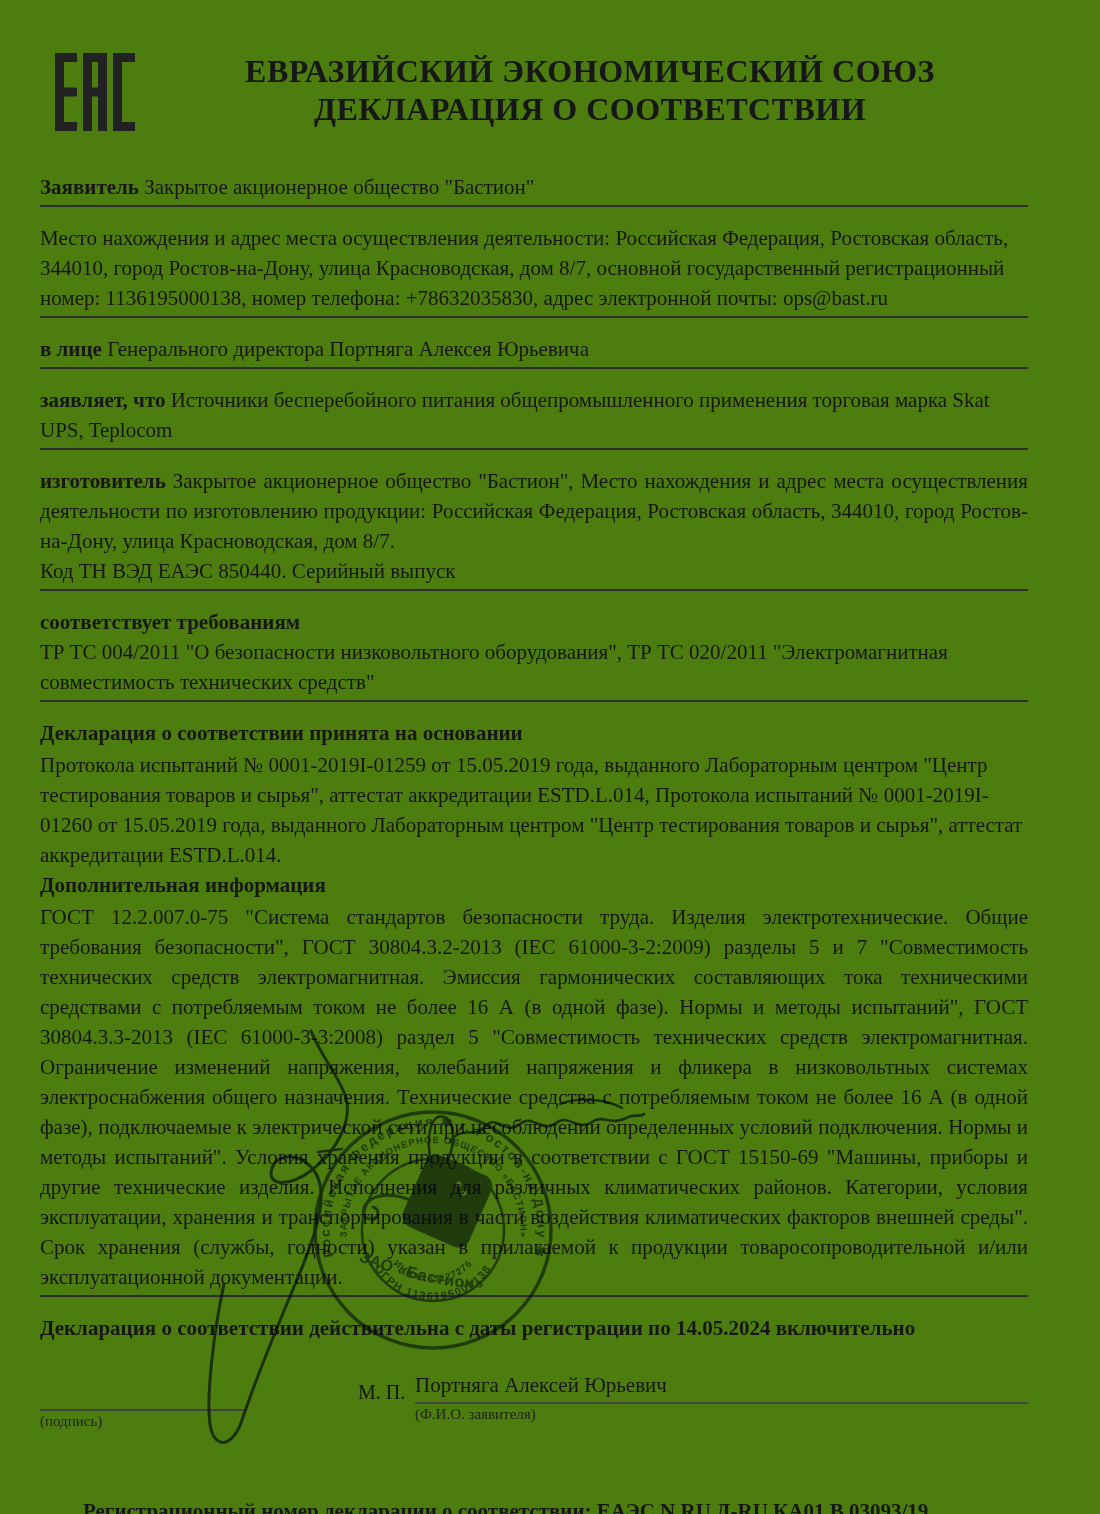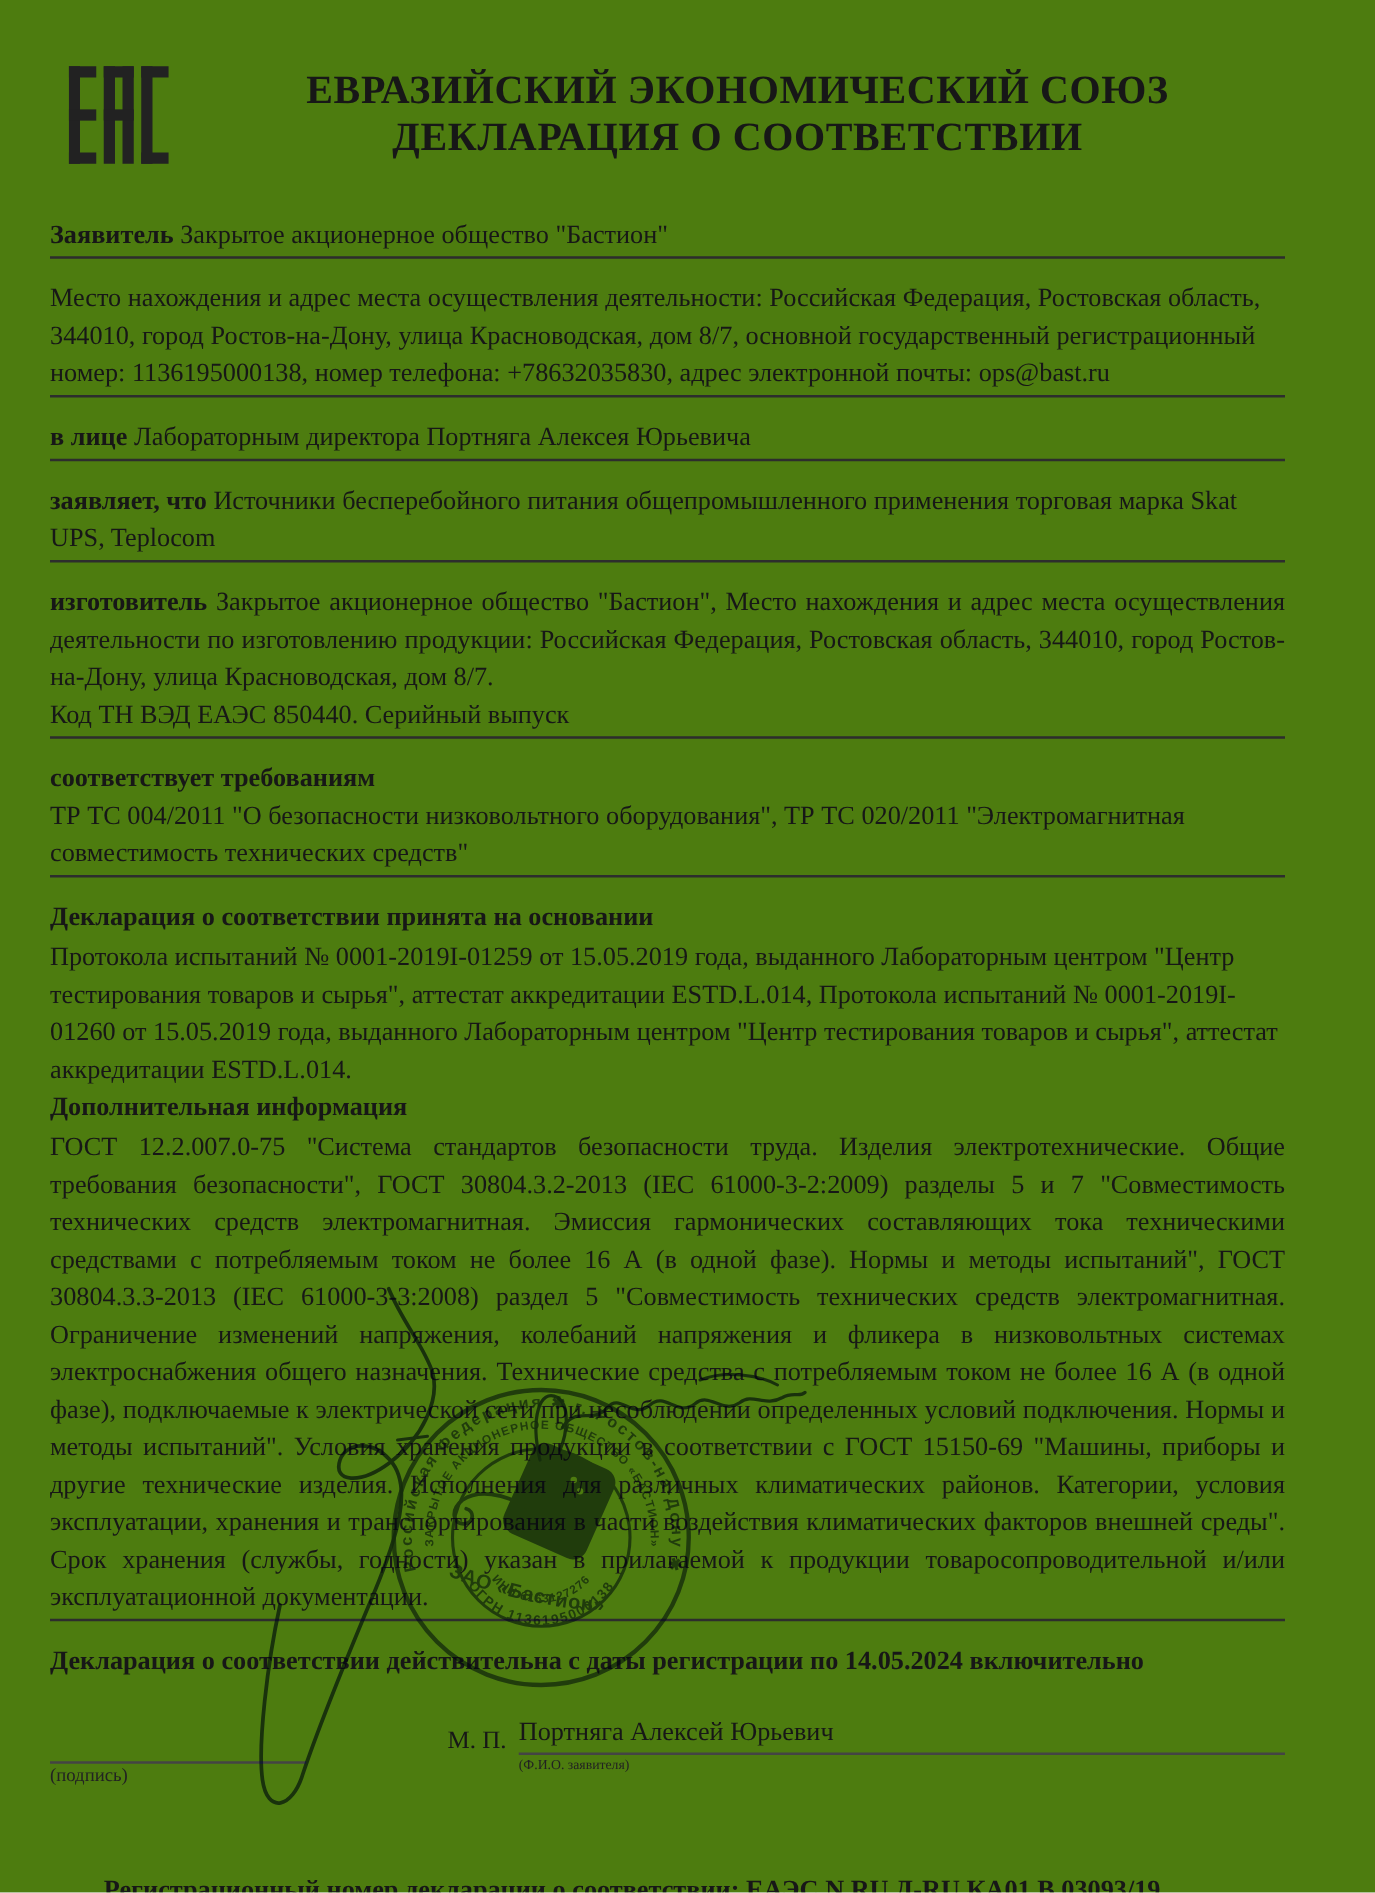--- a/index.html
+++ b/index.html
@@ -27,21 +27,21 @@
   b,.b{font-weight:bold;}
   .gap-sm{margin-top:2px;}
   
   .sigblock{position:relative;height:100px;margin-top:8px;}
   .sig-line-left{position:absolute;left:0;top:58px;width:205px;border-top:2px solid #444;}
   .sig-caption-left{position:absolute;left:0;top:62px;width:205px;text-align:left;font-size:15px;color:#222;}
   .mp{position:absolute;left:318px;top:30px;font-size:20px;}
   .sig-right{position:absolute;left:375px;top:0;width:613px;text-align:left;}
   .fio-name{font-size:21px;padding-top:22px;}
   .sig-line-right{border-top:2px solid #444;margin-top:4px;}
-  .sig-caption-right{font-size:11px;color:#222;padding-top:2px;}
+  .sig-caption-right{font-size:15px;color:#222;padding-top:2px;}
   .footer-line{font-size:21px;font-weight:bold;margin-top:0;margin-left:43px;}
   .fl1{margin-top:48px;}
   .fl2{margin-top:17px;}
   
   .ink{position:absolute;left:0;top:0;width:1100px;height:1514px;pointer-events:none;mix-blend-mode:multiply;}
 </style>
 </head>
 <body>
 
 <div class="page">
@@ -67,21 +67,21 @@
       <div class="title">
         <div>ЕВРАЗИЙСКИЙ ЭКОНОМИЧЕСКИЙ СОЮЗ</div>
         <div>ДЕКЛАРАЦИЯ О СООТВЕТСТВИИ</div>
       </div>
     </div>
 
     <div class="row rule"><span class="b">Заявитель</span> <span>Закрытое акционерное общество "Бастион"</span></div>
 
     <div class="row rule"><span>Место нахождения и адрес места осуществления деятельности: Российская Федерация, Ростовская область, 344010, город Ростов-на-Дону, улица Красноводская, дом 8/7, основной государственный регистрационный номер: 1136195000138, номер телефона: +78632035830, адрес электронной почты: ops@bast.ru</span></div>
 
-    <div class="row rule"><span class="b">в лице</span> <span>Лабораторным директора Портняга Алексея Юрьевича</span></div>
+    <div class="row rule"><span class="b">в лице</span> <span>Генерального директора Портняга Алексея Юрьевича</span></div>
 
     <div class="row rule"><span class="b">заявляет, что</span> <span>Источники бесперебойного питания общепромышленного применения  торговая марка Skat UPS, Teplocom</span></div>
 
     <div class="row rule">
       <div class="just"><span class="b">изготовитель</span> <span>Закрытое акционерное общество "Бастион", Место нахождения и адрес места осуществления деятельности по изготовлению продукции: Российская Федерация, Ростовская область, 344010, город Ростов-на-Дону, улица Красноводская, дом 8/7.</span></div>
       <div>Код ТН ВЭД ЕАЭС 850440. Серийный выпуск</div>
     </div>
 
     <div class="row"><span class="b">соответствует требованиям</span></div>
     <div class="row rule">ТР ТС 004/2011 "О безопасности низковольтного оборудования", ТР ТС 020/2011 "Электромагнитная совместимость технических средств"</div>

